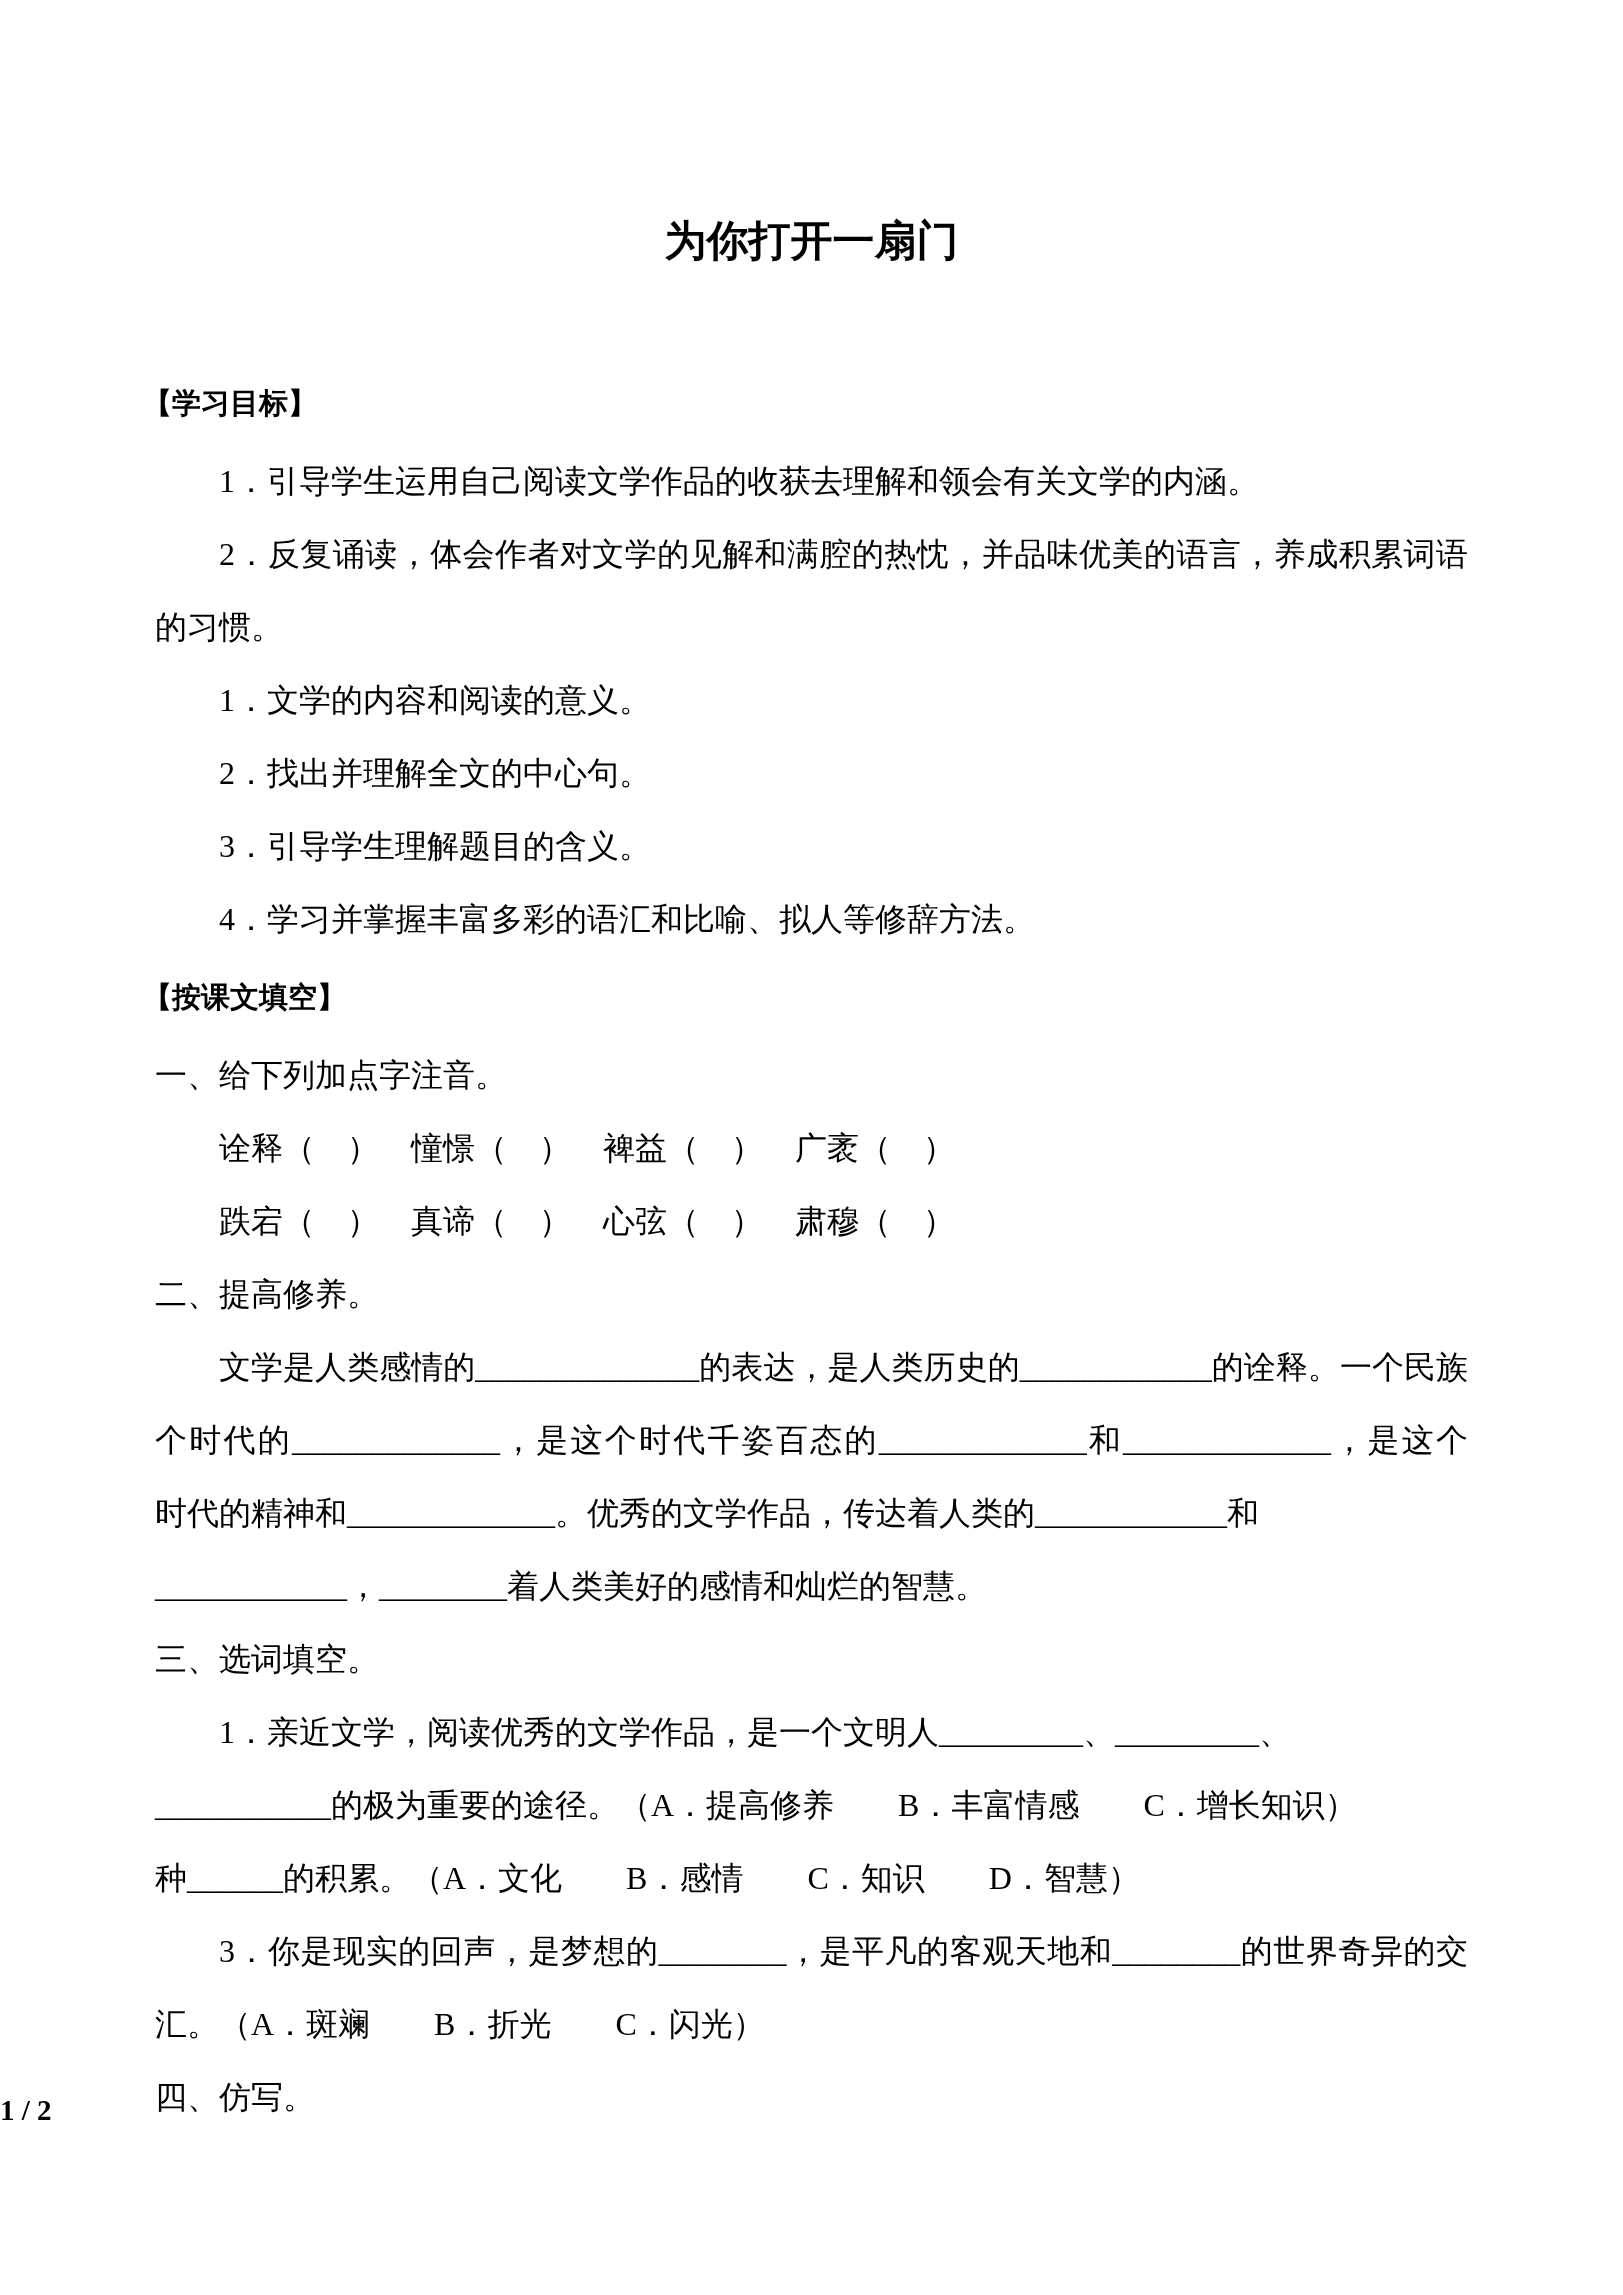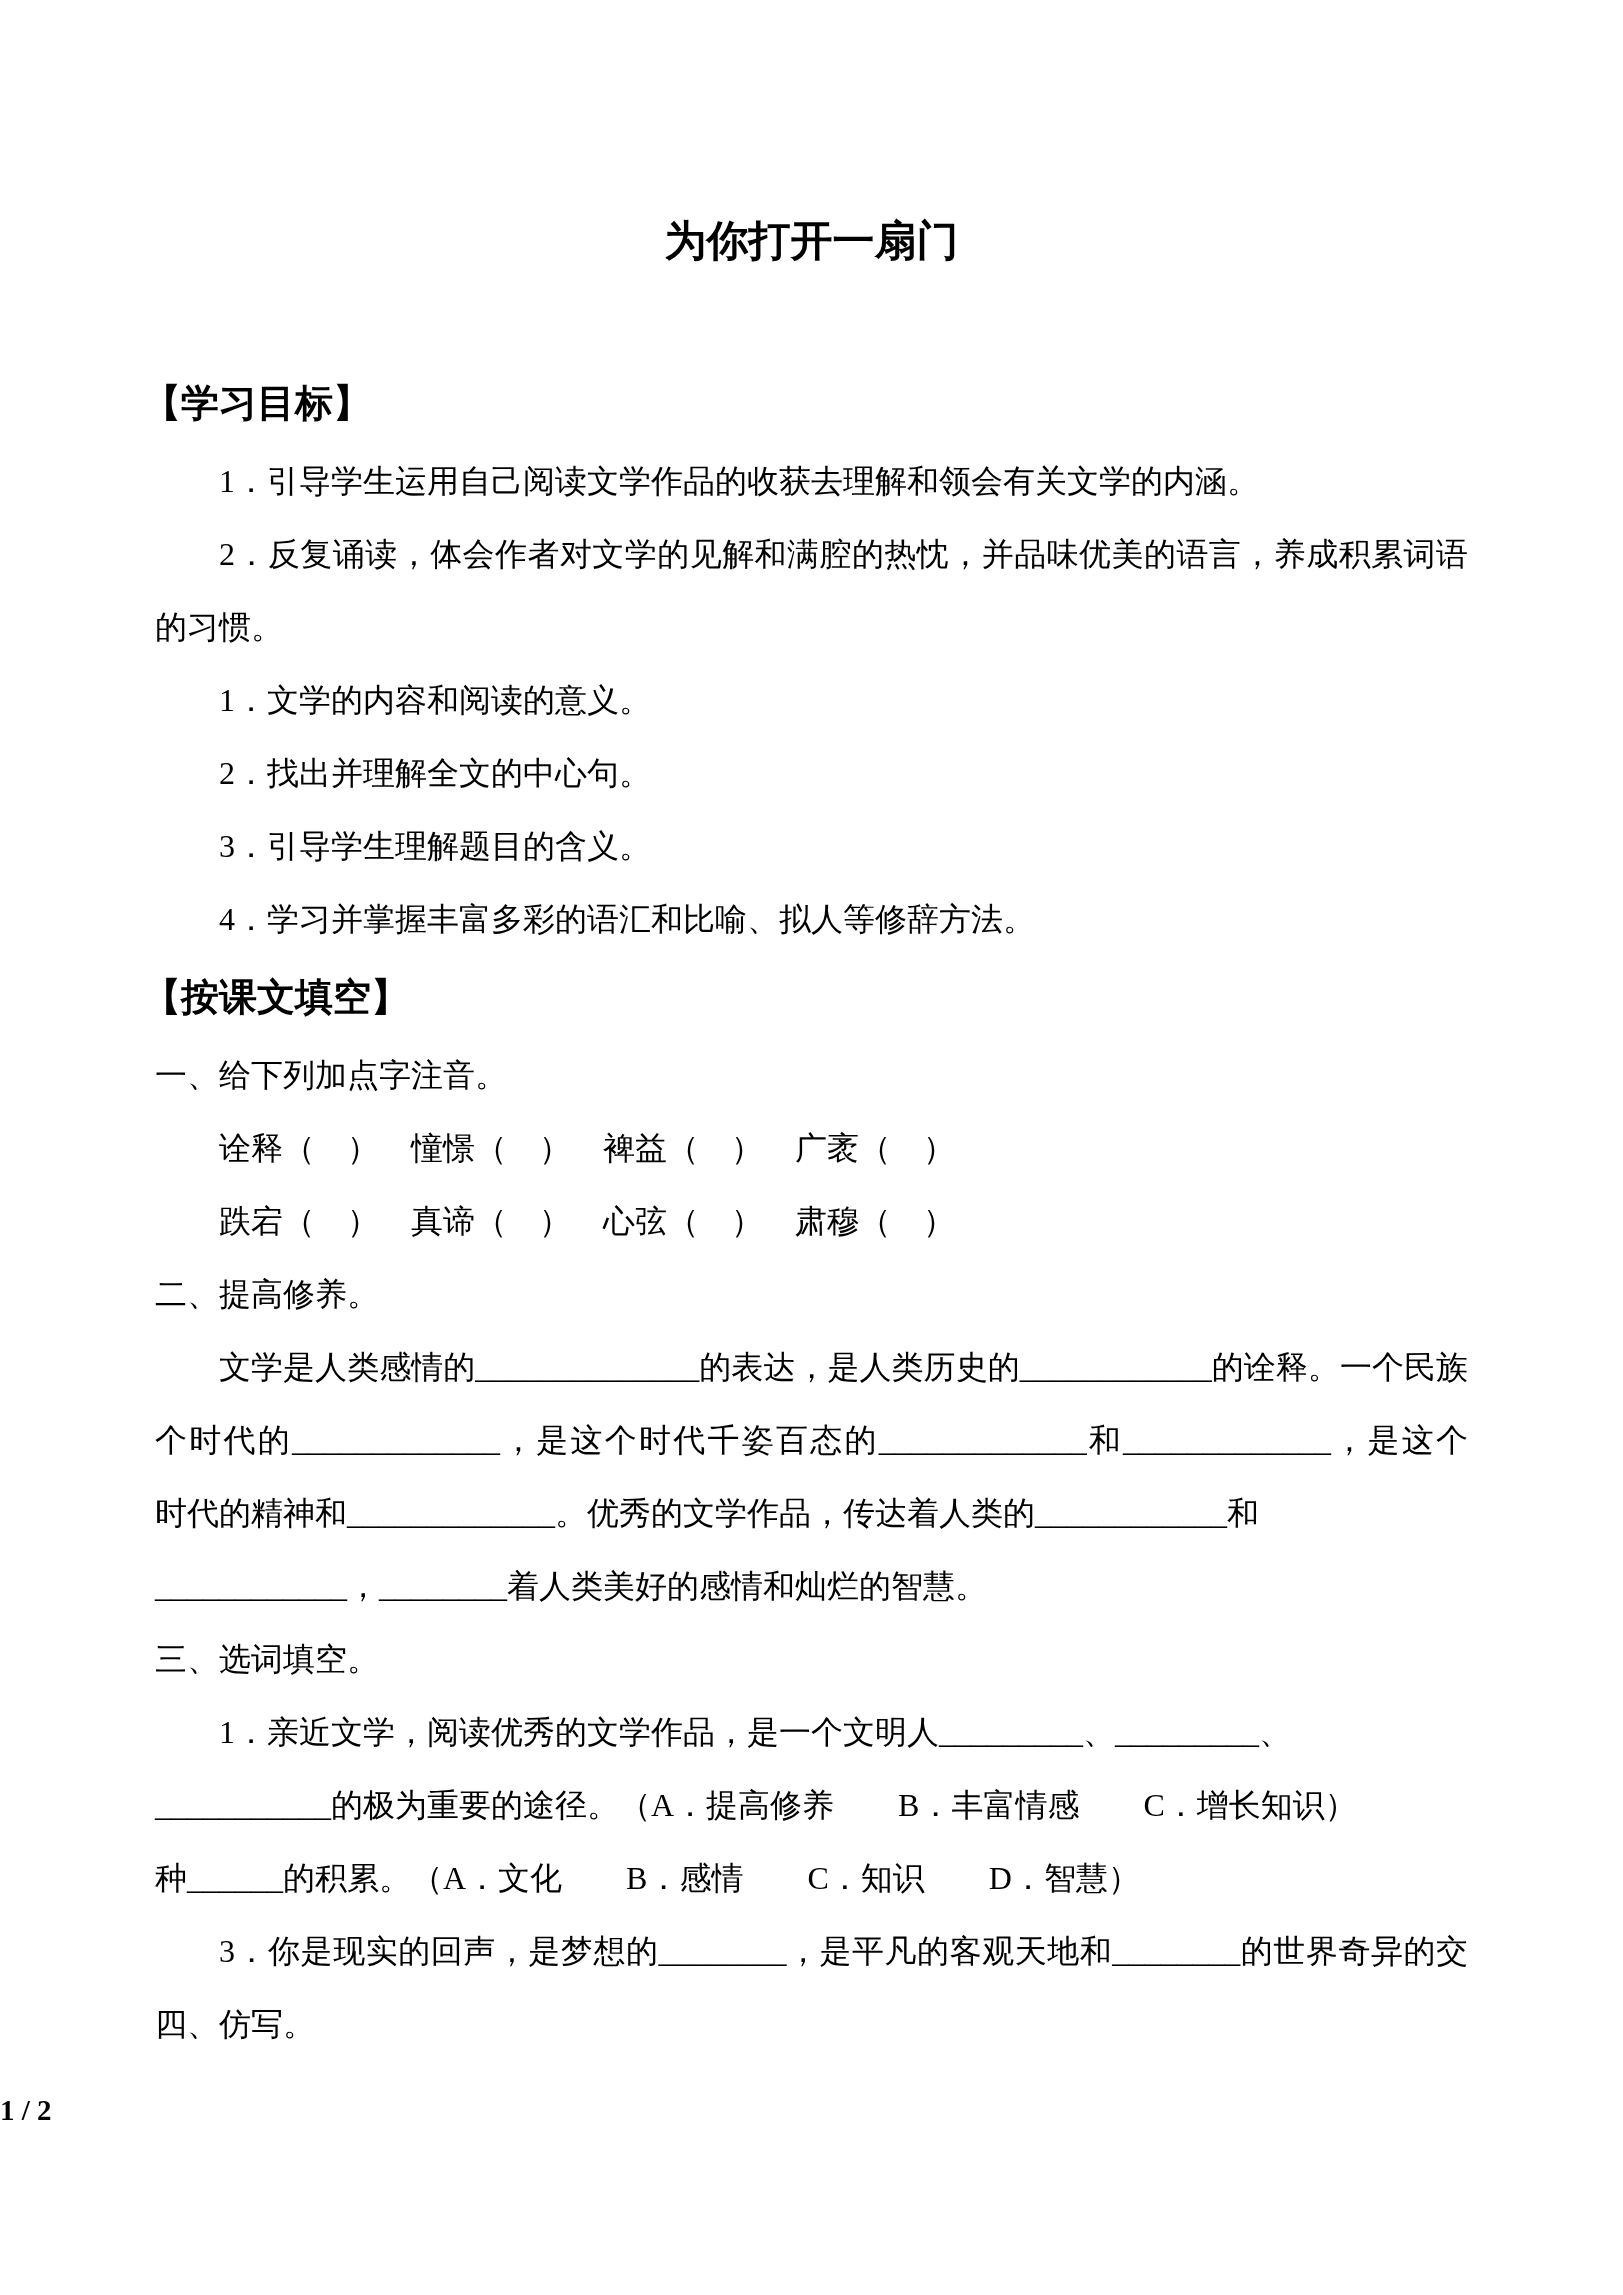--- a/index.html
+++ b/index.html
@@ -19,21 +19,21 @@
     overflow: hidden;
   }
   .title {
     font-size: 42px;
     line-height: 49px;
     font-weight: bold;
     text-align: center;
     margin: 0 0 102px 0;
   }
   .heading {
-    font-size: 38px;
+    font-size: 29px;
     line-height: 71px;
     font-weight: bold;
     margin: 2.7px 0 8.2px 0;
   }
   .line {
     font-size: 32px;
     line-height: 61px;
     margin: 12px;
     white-space: normal;
   }
@@ -82,19 +82,20 @@
   <div class="line indent full">文学是人类感情的______________的表达，是人类历史的____________的诠释。一个民族</div>
   <div class="line full">个时代的_____________，是这个时代千姿百态的_____________和_____________，是这个</div>
   <div class="line">时代的精神和_____________。优秀的文学作品，传达着人类的____________和</div>
   <div class="line">____________，________着人类美好的感情和灿烂的智慧。</div>
 
   <div class="line">三、选词填空。</div>
   <div class="line indent">1．亲近文学，阅读优秀的文学作品，是一个文明人_________、_________、</div>
   <div class="line">___________的极为重要的途径。（A．提高修养　　B．丰富情感　　C．增长知识）</div>
   <div class="line">种______的积累。（A．文化　　B．感情　　C．知识　　D．智慧）</div>
   <div class="line indent full">3．你是现实的回声，是梦想的________，是平凡的客观天地和________的世界奇异的交</div>
+  <div class="line">汇。（A．斑斓　　B．折光　　C．闪光）</div>
 
   <div class="line">四、仿写。</div>
 
   <div class="footer">1 / 2</div>
 
 </div>
 
 
 </body></html>

